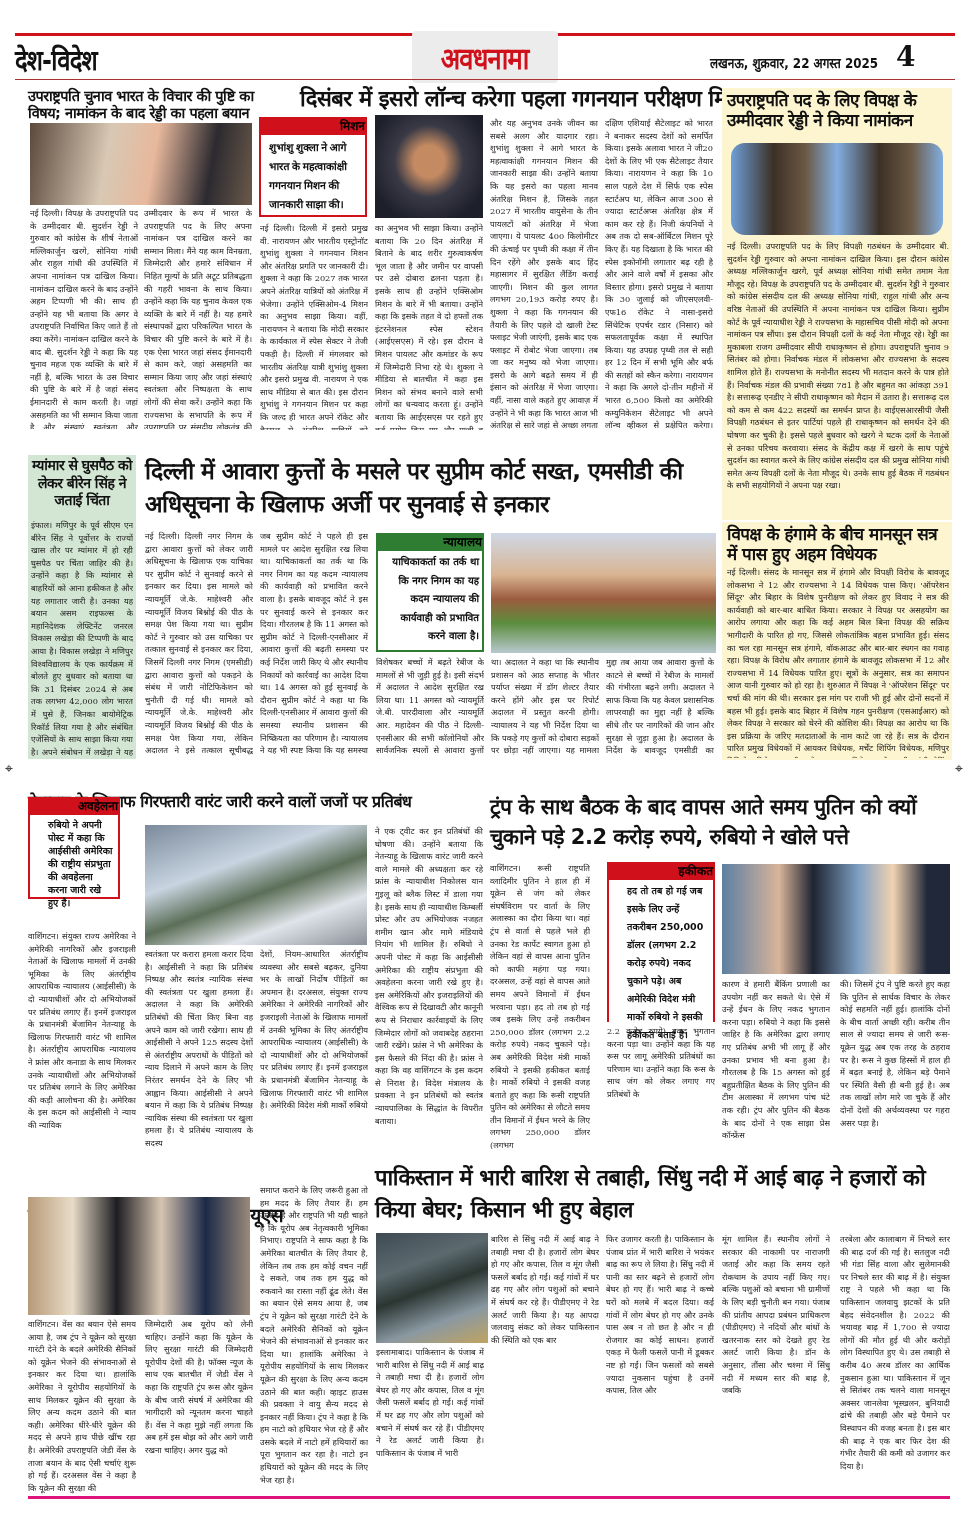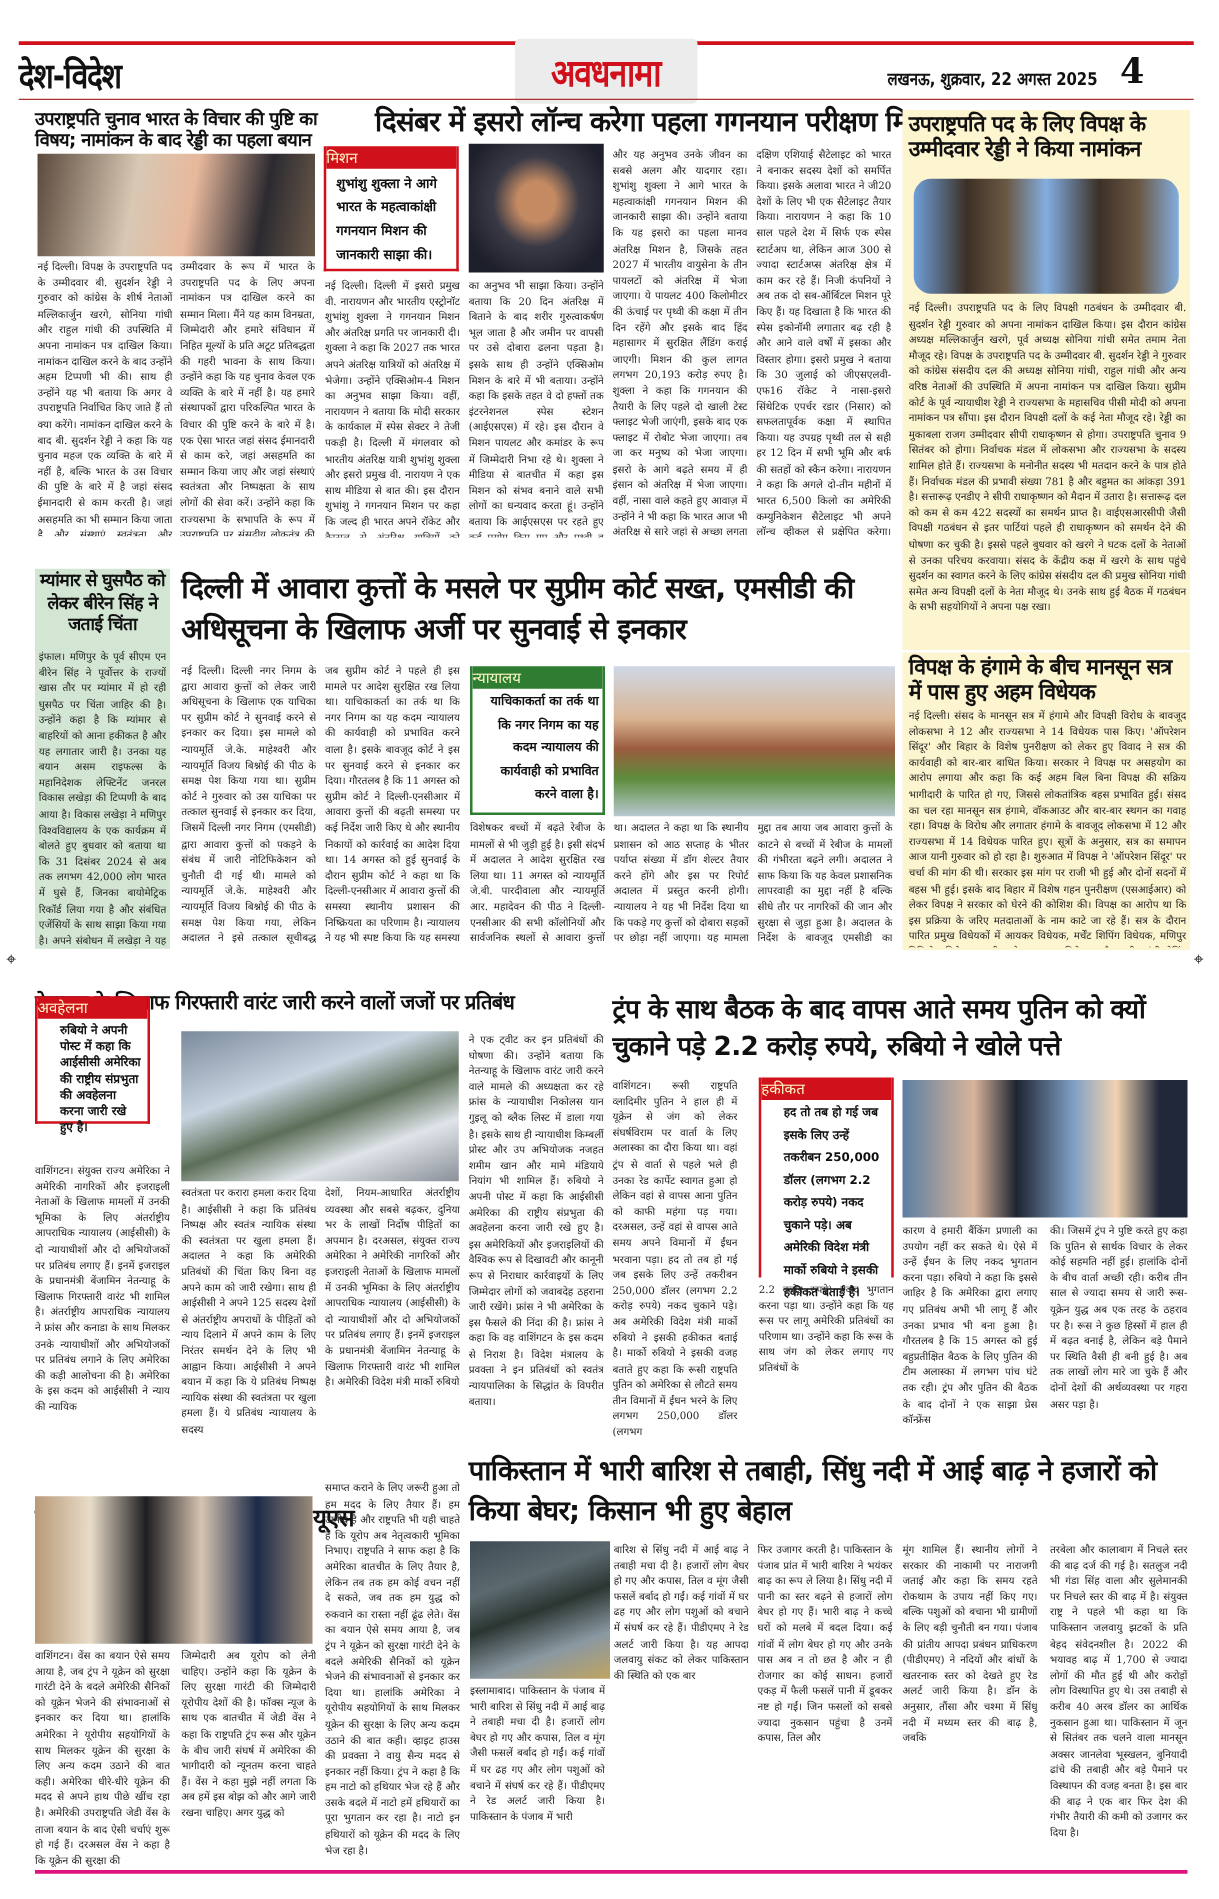--- a/index.html
+++ b/index.html
@@ -8,21 +8,21 @@
   .rule-red { position: absolute; height: 3px; background: #d0101a; }
   .rule-thin { position: absolute; height: 1px; background: #c33; }
   .masthead-section { left: 15px; top: 40px; font-size: 30px; font-weight: bold; letter-spacing: -1px; transform: scaleX(0.85); transform-origin: left; }
   .logo { left: 208px; top: 30px; width: 108px; height: 52px; background: #ececec; border-radius: 4px; display:flex; align-items:center; justify-content:center; }
   .logo-text { color: #d0101a; font-size: 30px; font-weight: bold; letter-spacing: -1px; transform: scaleX(0.85); }
   .dateline { left: 355px; top: 52px; font-size: 14px; font-weight: bold; transform: scaleX(0.85); transform-origin:left; }
   .pageno { left: 480px; top: 42px; font-size: 28px; font-weight: bold; font-family: "DejaVu Serif", serif; }
   .h { font-weight: bold; letter-spacing: -0.5px; line-height: 1.2; transform-origin: left top; }
   .body-col { font-family: "DejaVu Serif", serif; font-size: 8.2px; line-height: 12.6px; color: #222; text-align: justify; overflow: hidden; }
   .img { background: linear-gradient(135deg,#7a6a5a,#c0b0a0 45%,#5a4a40); overflow: hidden; }
-  .label-box { color: #fef9c3; font-weight: normal; text-align: left; font-size: 14px; line-height: 22px; }
+  .label-box { color: #000000; font-weight: bold; text-align: right; font-size: 14px; line-height: 22px; }
   .quote { font-weight: bold; font-size: 15px; line-height: 28px; padding: 4px 10px 4px 16px; }
   .yellow-bg { background: #fdf5cf; }
   .green-bg { background: #d3e6d3; }
   .pink-rule { position:absolute; height:3px; background:#e0127c; }
   .reg { position:absolute; font-size:14px; color:#222; }
 </style>
 </head>
 <body>
 
 <div class="rule-red" style="left:15px;top:33px;width:940px;"></div>
@@ -35,21 +35,21 @@
 <div class="rule-thin" style="left:15px;top:79px;width:940px;background:#a33;"></div>
 
 <div class="abs h" style="left:28px;top:88px;width:235px;font-size:14.5px;">उपराष्ट्रपति चुनाव भारत के विचार की पुष्टि का विषय; नामांकन के बाद रेड्डी का पहला बयान</div>
 <div class="abs img" style="left:30px;top:123px;width:222px;height:82px;background:linear-gradient(100deg,#5b4a3c,#d8c8b4 35%,#e7b89c 55%,#2c2a30 80%,#6b5a4a);"></div>
 <div class="abs body-col" style="left:30px;top:207px;width:108px;height:222px;">नई दिल्ली। विपक्ष के उपराष्ट्रपति पद के उम्मीदवार बी. सुदर्शन रेड्डी ने गुरुवार को कांग्रेस के शीर्ष नेताओं मल्लिकार्जुन खरगे, सोनिया गांधी और राहुल गांधी की उपस्थिति में अपना नामांकन पत्र दाखिल किया। नामांकन दाखिल करने के बाद उन्होंने अहम टिप्पणी भी की। साथ ही उन्होंने यह भी बताया कि अगर वे उपराष्ट्रपति निर्वाचित किए जाते हैं तो क्या करेंगे। नामांकन दाखिल करने के बाद बी. सुदर्शन रेड्डी ने कहा कि यह चुनाव महज एक व्यक्ति के बारे में नहीं है, बल्कि भारत के उस विचार की पुष्टि के बारे में है जहां संसद ईमानदारी से काम करती है। जहां असहमति का भी सम्मान किया जाता है और संस्थाएं स्वतंत्रता और निष्पक्षता के साथ लोगों की सेवा करती हैं। रेड्डी ने कहा कि आज मुझे विपक्षी दलों के संयुक्त</div>
 <div class="abs body-col" style="left:144px;top:207px;width:108px;height:222px;">उम्मीदवार के रूप में भारत के उपराष्ट्रपति पद के लिए अपना नामांकन पत्र दाखिल करने का सम्मान मिला। मैंने यह काम विनम्रता, जिम्मेदारी और हमारे संविधान में निहित मूल्यों के प्रति अटूट प्रतिबद्धता की गहरी भावना के साथ किया। उन्होंने कहा कि यह चुनाव केवल एक व्यक्ति के बारे में नहीं है। यह हमारे संस्थापकों द्वारा परिकल्पित भारत के विचार की पुष्टि करने के बारे में है। एक ऐसा भारत जहां संसद ईमानदारी से काम करे, जहां असहमति का सम्मान किया जाए और जहां संस्थाएं स्वतंत्रता और निष्पक्षता के साथ लोगों की सेवा करें। उन्होंने कहा कि राज्यसभा के सभापति के रूप में उपराष्ट्रपति पर संसदीय लोकतंत्र की सर्वोच्च परंपराओं की रक्षा करने की जिम्मेदारी है।</div>
 
 <div class="abs h" style="left:265px;top:86px;width:460px;font-size:22px;margin-left:35px;">दिसंबर में इसरो लॉन्च करेगा पहला गगनयान परीक्षण मिशन</div>
 <div class="abs" style="left:259px;top:117px;width:108px;height:100px;border:2px solid #d0101a;border-top:none;">
   <div class="label-box" style="background:#d0101a;font-size:12px;line-height:18px;">मिशन</div>
-  <div class="quote" style="font-size:10.5px;line-height:19px;padding:3px 4px 3px 8px;">शुभांशु शुक्ला ने आगे भारत के महत्वाकांक्षी गगनयान मिशन की जानकारी साझा की।</div>
+  <div class="quote" style="font-size:10.5px;line-height:19px;padding:3px 4px 3px 8px;font-family:Liberation Serif, serif;">शुभांशु शुक्ला ने आगे भारत के महत्वाकांक्षी गगनयान मिशन की जानकारी साझा की।</div>
 </div>
 <div class="abs img" style="left:375px;top:115px;width:108px;height:103px;background:radial-gradient(ellipse at 50% 45%,#c48a62 20%,#3a3a46 45%,#1d1f2a 80%);"></div>
 <div class="abs body-col" style="left:260px;top:222px;width:108px;height:208px;">नई दिल्ली। दिल्ली में इसरो प्रमुख वी. नारायणन और भारतीय एस्ट्रोनॉट शुभांशु शुक्ला ने गगनयान मिशन और अंतरिक्ष प्रगति पर जानकारी दी। शुक्ला ने कहा कि 2027 तक भारत अपने अंतरिक्ष यात्रियों को अंतरिक्ष में भेजेगा। उन्होंने एक्सिओम-4 मिशन का अनुभव साझा किया। वहीं, नारायणन ने बताया कि मोदी सरकार के कार्यकाल में स्पेस सेक्टर ने तेजी पकड़ी है। दिल्ली में मंगलवार को भारतीय अंतरिक्ष यात्री शुभांशु शुक्ला और इसरो प्रमुख वी. नारायण ने एक साथ मीडिया से बात की। इस दौरान शुभांशु ने गगनयान मिशन पर कहा कि जल्द ही भारत अपने रॉकेट और कैप्सूल से अंतरिक्ष यात्रियों को अंतरिक्ष में भेजेगा। उन्होंने यह भी बताया कि इसरो दिसंबर तक पहला गगनयान परीक्षण मिशन लॉन्च करेगा। उन्होंने अपनी ऐतिहासिक अंतरिक्ष यात्रा</div>
 <div class="abs body-col" style="left:375px;top:222px;width:108px;height:208px;">का अनुभव भी साझा किया। उन्होंने बताया कि 20 दिन अंतरिक्ष में बिताने के बाद शरीर गुरुत्वाकर्षण भूल जाता है और जमीन पर वापसी पर उसे दोबारा ढलना पड़ता है। इसके साथ ही उन्होंने एक्सिओम मिशन के बारे में भी बताया। उन्होंने कहा कि इसके तहत वे दो हफ्तों तक इंटरनेशनल स्पेस स्टेशन (आईएसएस) में रहे। इस दौरान वे मिशन पायलट और कमांडर के रूप में जिम्मेदारी निभा रहे थे। शुक्ला ने मीडिया से बातचीत में कहा इस मिशन को संभव बनाने वाले सभी लोगों का धन्यवाद करता हूं। उन्होंने बताया कि आईएसएस पर रहते हुए कई प्रयोग किए गए और पृथ्वी व अंतरिक्ष से जुड़ी तस्वीरें भी ली गईं। उन्होंने कहा कि इसके लिए लंबी ट्रेनिंग ली गई थी</div>
 <div class="abs body-col" style="left:490px;top:117px;width:108px;height:313px;">और यह अनुभव उनके जीवन का सबसे अलग और यादगार रहा। शुभांशु शुक्ला ने आगे भारत के महत्वाकांक्षी गगनयान मिशन की जानकारी साझा की। उन्होंने बताया कि यह इसरो का पहला मानव अंतरिक्ष मिशन है, जिसके तहत 2027 में भारतीय वायुसेना के तीन पायलटों को अंतरिक्ष में भेजा जाएगा। ये पायलट 400 किलोमीटर की ऊंचाई पर पृथ्वी की कक्षा में तीन दिन रहेंगे और इसके बाद हिंद महासागर में सुरक्षित लैंडिंग कराई जाएगी। मिशन की कुल लागत लगभग 20,193 करोड़ रुपए है। शुक्ला ने कहा कि गगनयान की तैयारी के लिए पहले दो खाली टेस्ट फ्लाइट भेजी जाएंगी, इसके बाद एक फ्लाइट में रोबोट भेजा जाएगा। तब जा कर मनुष्य को भेजा जाएगा। इसरो के आगे बढ़ते समय में ही इंसान को अंतरिक्ष में भेजा जाएगा। वहीं, नासा वाले कहते हुए आवाज़ में उन्होंने ने भी कहा कि भारत आज भी अंतरिक्ष से सारे जहां से अच्छा लगता है। कार्यक्रम में इसरो प्रमुख वी. नारायणन ने बताया कि प्रधानमंत्री नरेंद्र मोदी के कार्यकाल में भारत की अंतरिक्ष यात्रा को नई गति मिली है। उन्होंने याद दिलाया कि</div>
 <div class="abs body-col" style="left:605px;top:117px;width:108px;height:313px;">दक्षिण एशियाई सैटेलाइट को भारत ने बनाकर सदस्य देशों को समर्पित किया। इसके अलावा भारत ने जी20 देशों के लिए भी एक सैटेलाइट तैयार किया। नारायणन ने कहा कि 10 साल पहले देश में सिर्फ एक स्पेस स्टार्टअप था, लेकिन आज 300 से ज्यादा स्टार्टअप्स अंतरिक्ष क्षेत्र में काम कर रहे हैं। निजी कंपनियों ने अब तक दो सब-ऑर्बिटल मिशन पूरे किए हैं। यह दिखाता है कि भारत की स्पेस इकोनॉमी लगातार बढ़ रही है और आने वाले वर्षों में इसका और विस्तार होगा। इसरो प्रमुख ने बताया कि 30 जुलाई को जीएसएलवी-एफ16 रॉकेट ने नासा-इसरो सिंथेटिक एपर्चर रडार (निसार) को सफलतापूर्वक कक्षा में स्थापित किया। यह उपग्रह पृथ्वी तल से सही हर 12 दिन में सभी भूमि और बर्फ की सतहों को स्कैन करेगा। नारायणन ने कहा कि अगले दो-तीन महीनों में भारत 6,500 किलो का अमेरिकी कम्युनिकेशन सैटेलाइट भी अपने लॉन्च व्हीकल से प्रक्षेपित करेगा। उन्होंने कहा कि इस तरह का सहयोग न केवल तकनीकी दृष्टि से अहम है, बल्कि यह अंतरराष्ट्रीय स्तर पर इसरो की बढ़ती ताकत और क्षमता को भी दर्शाता है।</div>
 
 <div class="abs yellow-bg" style="left:722px;top:88px;width:230px;height:432px;"></div>
 <div class="abs h" style="left:727px;top:90px;width:222px;font-size:17px;">उपराष्ट्रपति पद के लिए विपक्ष के उम्मीदवार रेड्डी ने किया नामांकन</div>
 <div class="abs img" style="left:731px;top:143px;width:212px;height:92px;border-radius:14px;background:linear-gradient(90deg,#6f9fd8 0%,#3c3026 20%,#6b5844 35%,#82aee0 50%,#3c3026 70%,#6b5844 85%,#82aee0 100%);"></div>

